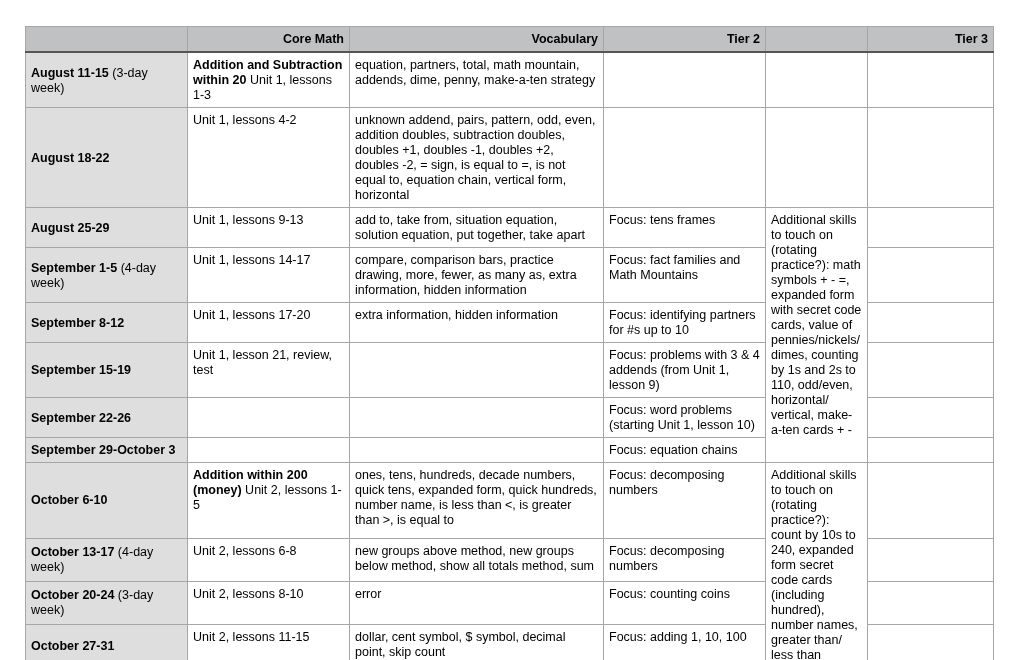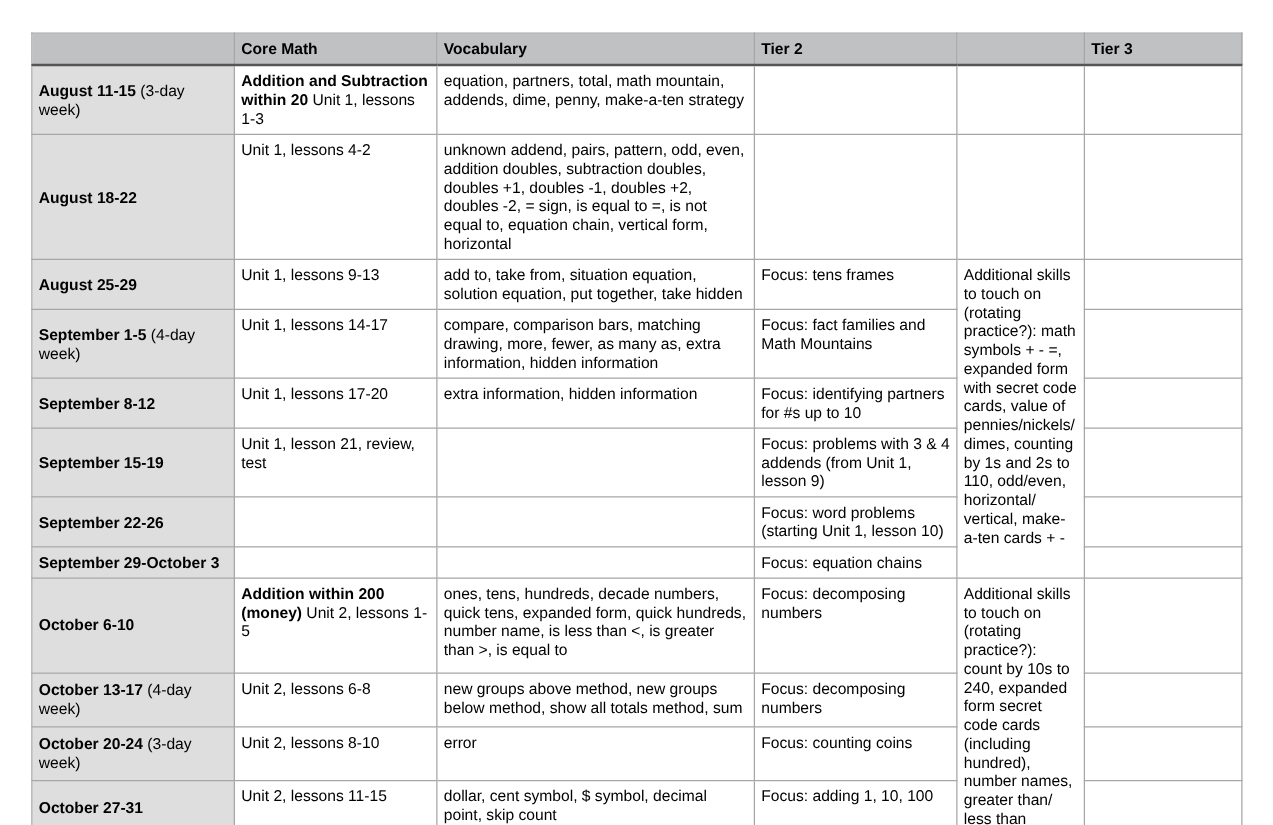--- a/index.html
+++ b/index.html
@@ -6,21 +6,21 @@
   body { width:1018px; height:660px; overflow:hidden; position:relative;
          font-family:"Liberation Sans", sans-serif; font-size:12.5px; color:#000; }
   table.plan { position:absolute; left:25px; top:26px; border-collapse:collapse; table-layout:fixed; width:968px; }
   table.plan col.c0 { width:162px; }
   table.plan col.c1 { width:162px; }
   table.plan col.c2 { width:254px; }
   table.plan col.c3 { width:162px; }
   table.plan col.c4 { width:102px; }
   table.plan col.c5 { width:126px; }
   th, td { border:1px solid #a6a6a6; vertical-align:top; padding:5px 5px 4px 5px; line-height:15px; }
-  thead th { background:#bfc1c2; font-weight:bold; text-align:left; height:15px; padding:5px 5px 4px 5px;
+  thead th { background:#bfc1c2; font-weight:bold; text-align:right; height:15px; padding:5px 5px 4px 5px;
              border-bottom:2px solid #555; }
   td.date { background:#dedede; text-align:left; vertical-align:middle; font-weight:normal; }
   td.date b { font-weight:bold; }
   td.tall { vertical-align:top; }
   .r0 { height:46px; } .r1 { height:92px; } .r2 { height:31px; } .r3 { height:47px;margin-left:24px; }
   .r4 { height:31px; } .r5 { height:47px; } .r6 { height:31px; } .r7 { height:16px;padding-left:16px; }
   .r8 { height:62px; } .r9 { height:31px; } .r10 { height:32px; } .r11 { height:40px; }
   b { font-weight:bold; }
 </style>
 </head>
@@ -58,29 +58,29 @@
       <td class="date"><b>August 18-22</b><span></span></td>
       <td><b></b><span>Unit 1, lessons 4-2</span></td>
       <td>unknown addend, pairs, pattern, odd, even, addition doubles, subtraction doubles, doubles +1, doubles -1, doubles +2, doubles -2, = sign, is equal to =, is not equal to, equation chain, vertical form, horizontal</td>
       <td></td>
       <td></td>
       <td></td>
     </tr>
     <tr class="r2">
       <td class="date"><b>August 25-29</b><span></span></td>
       <td><b></b><span>Unit 1, lessons 9-13</span></td>
-      <td>add to, take from, situation equation, solution equation, put together, take hidden</td>
+      <td>add to, take from, situation equation, solution equation, put together, take apart</td>
       <td>Focus: tens frames</td>
       <td class="tall" rowspan="6">Additional skills to touch on (rotating practice?): math symbols + - =, expanded form with secret code cards, value of pennies/nickels/ dimes, counting by 1s and 2s to 110, odd/even, horizontal/ vertical, make-a-ten cards + -</td>
       <td></td>
     </tr>
     <tr class="r3">
       <td class="date"><b>September 1-5</b><span> (4-day week)</span></td>
       <td><b></b><span>Unit 1, lessons 14-17</span></td>
-      <td>compare, comparison bars, matching drawing, more, fewer, as many as, extra information, hidden information</td>
+      <td>compare, comparison bars, practice drawing, more, fewer, as many as, extra information, hidden information</td>
       <td>Focus: fact families and Math Mountains</td>
       <td></td>
     </tr>
     <tr class="r4">
       <td class="date"><b>September 8-12</b><span></span></td>
       <td><b></b><span>Unit 1, lessons 17-20</span></td>
       <td>extra information, hidden information</td>
       <td>Focus: identifying partners for #s up to 10</td>
       <td></td>
     </tr>

